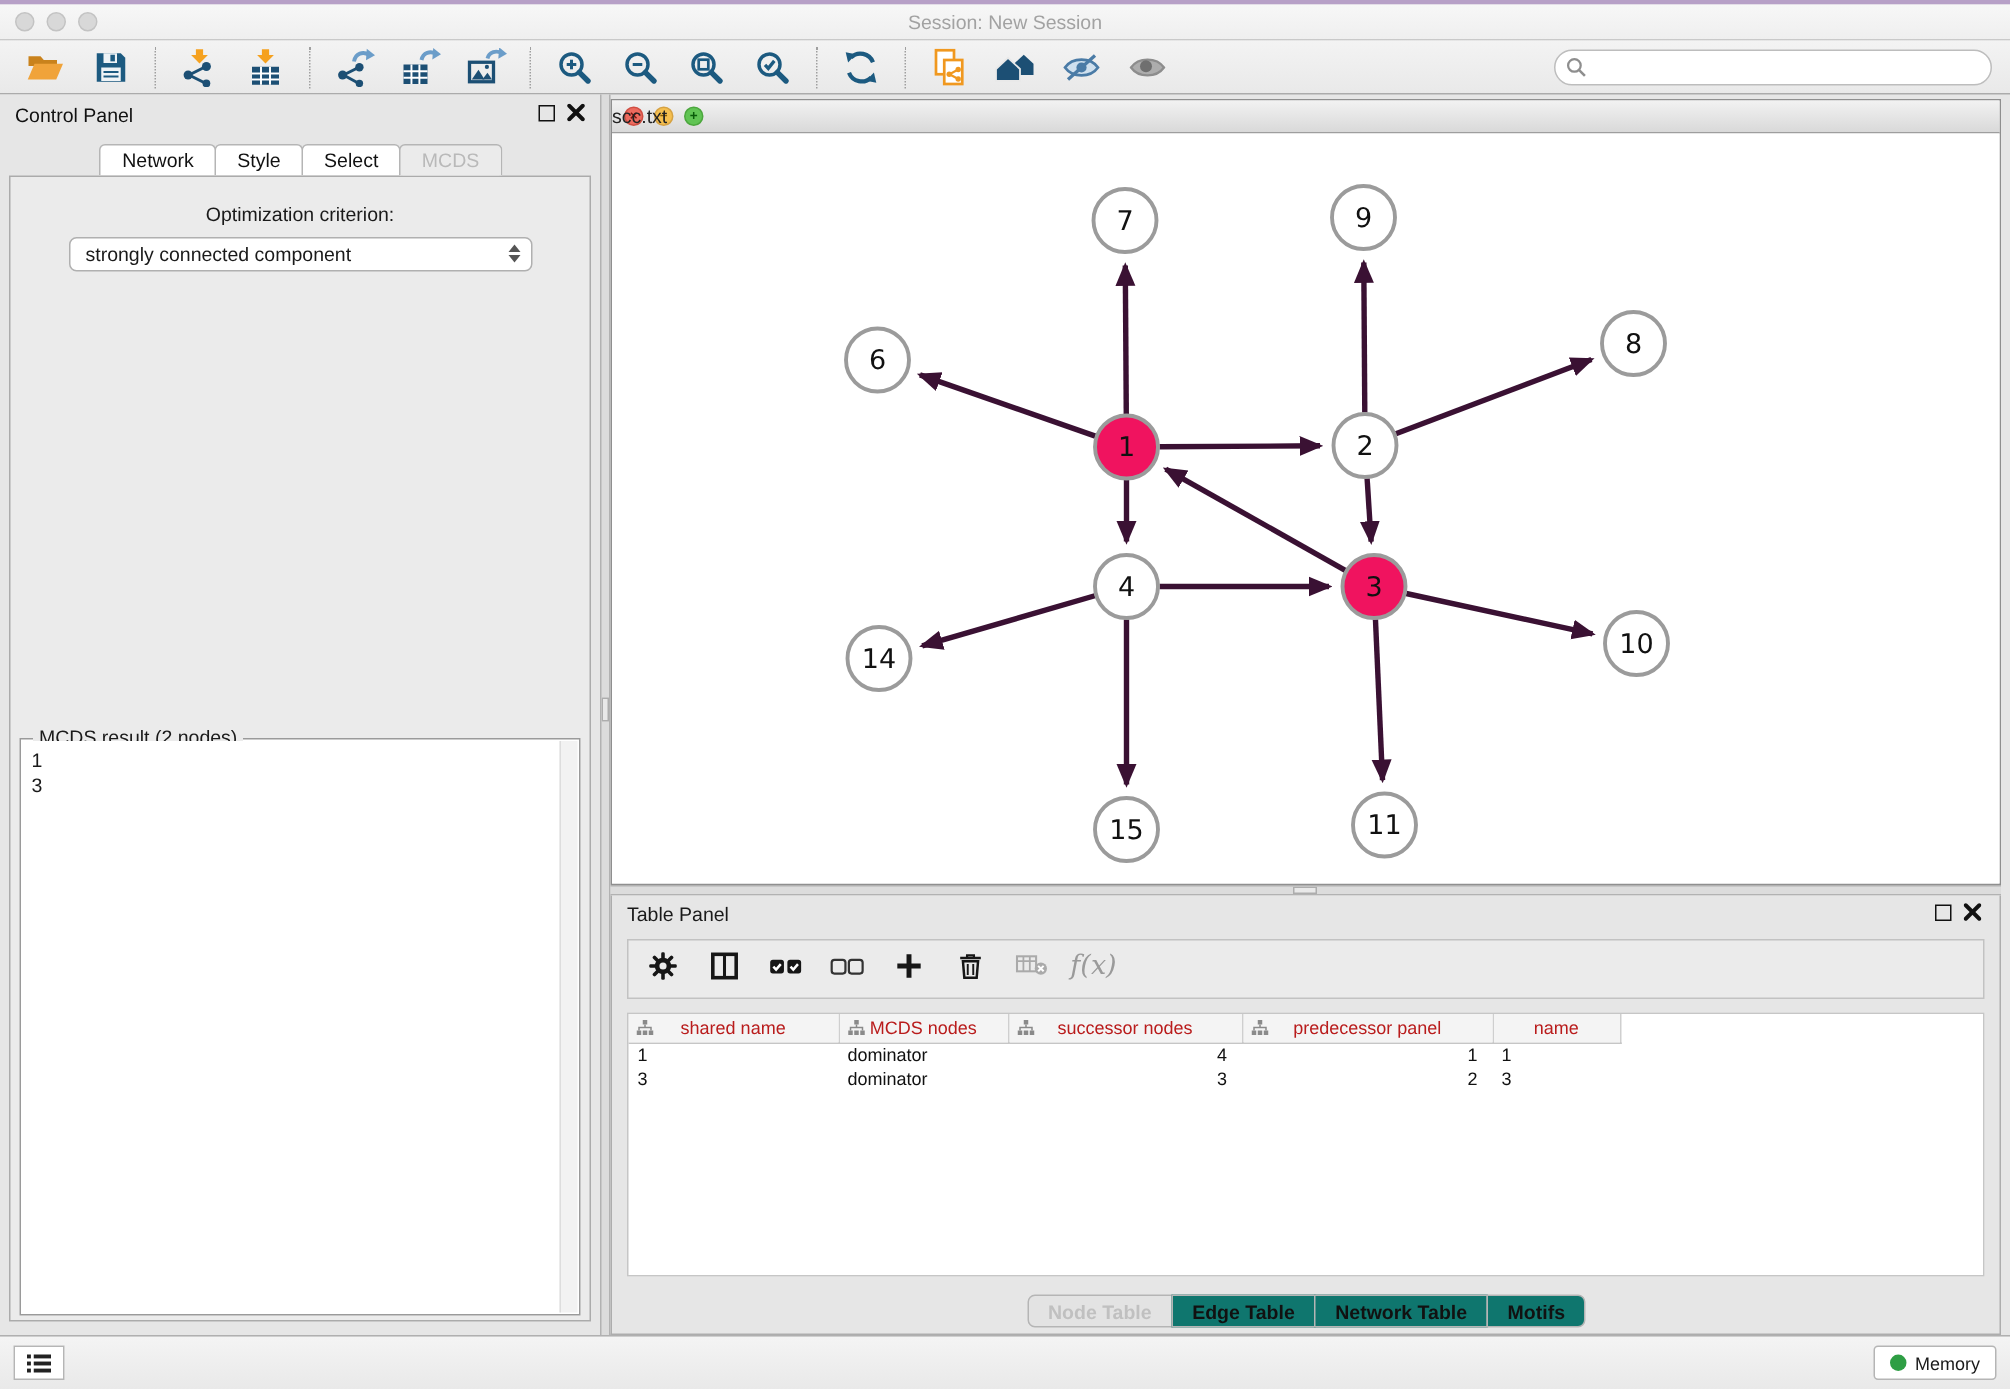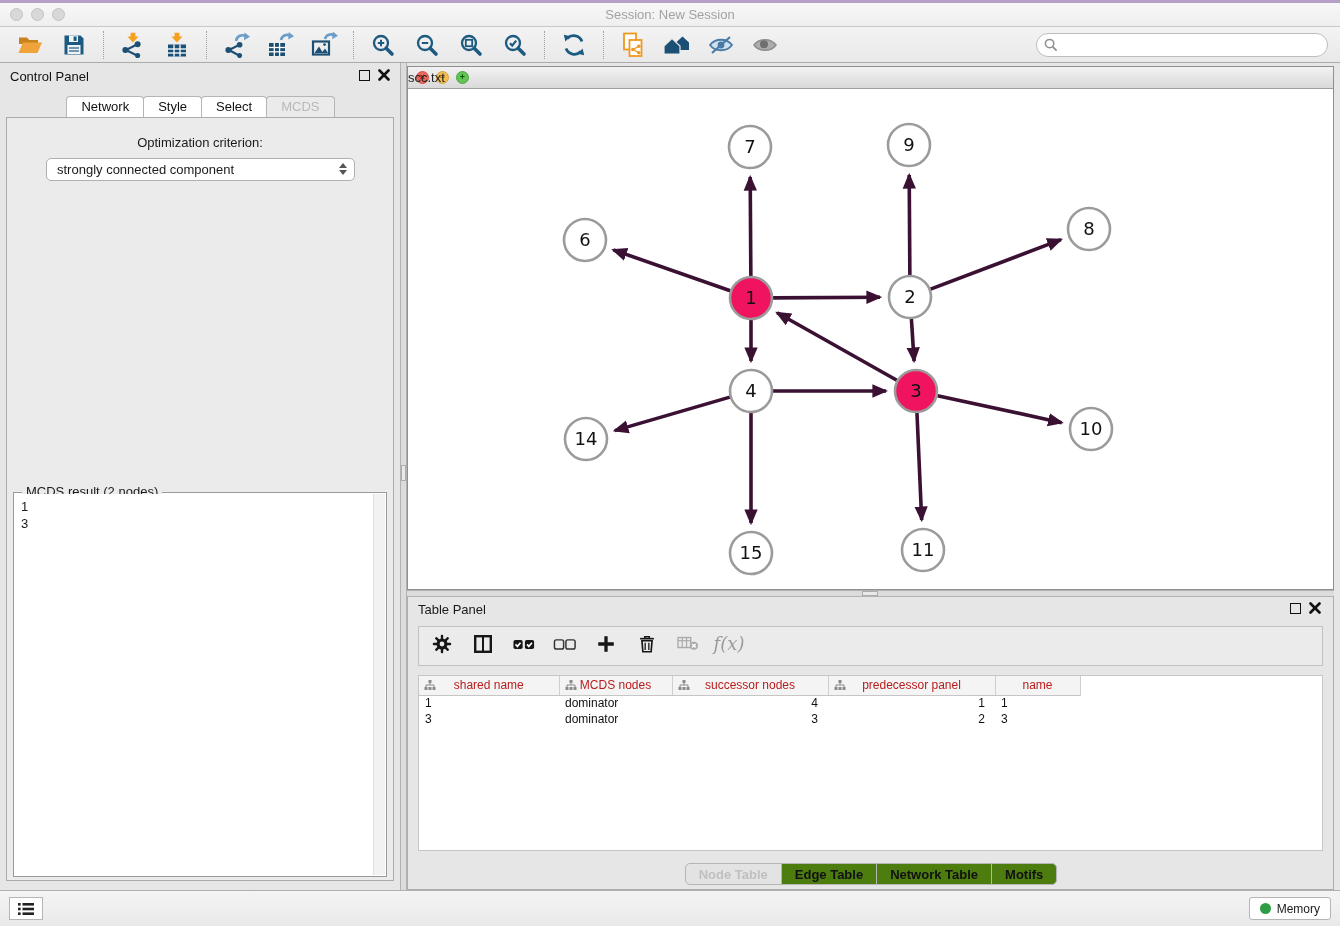--- a/index.html
+++ b/index.html
@@ -67,21 +67,21 @@
   .tp-toolbar { position:absolute; left:10px; right:10px; top:29px; height:40px; background:#ebebeb; border:1px solid #c2c2c2; display:flex; align-items:center; padding:0 10px; gap:15px; }
   .tp-tool { width:26px; height:26px; display:flex; justify-content:center; }
   .fx { font-family:"DejaVu Serif", serif; font-style:italic; font-size:18px; color:#9a9a9a; }
   .tbl-wrap { position:absolute; left:10px; right:10px; top:78px; height:176px; background:#fff; border:1px solid #c6c6c6; overflow:hidden; }
   table.data { border-collapse:collapse; font-size:12px; table-layout:fixed; }
   table.data th { height:19px; background:#f4f4f4; border-right:1px solid #cfcfcf; border-bottom:1px solid #c6c6c6; font-weight:normal; font-size:12px; color:#b91c1c; text-align:center; position:relative; }
   table.data th .colicon { position:absolute; left:5px; top:3px; }
   table.data td { height:16px; padding:0 10px 0 6px; font-size:12px; color:#111; white-space:nowrap; }
   td.num { text-align:right; padding-right:12px; }
   .tp-tabs { position:absolute; left:0; right:0; top:266px; display:flex; justify-content:center; }
-  .tp-tab { height:22px; padding:3px 13px; background:#4d7c0f; border:1px solid #b5b5b5; font-size:13px; font-weight:bold; color:#111; margin-right:-1px; }
+  .tp-tab { height:22px; padding:3px 13px; background:#0f766e; border:1px solid #b5b5b5; font-size:13px; font-weight:bold; color:#111; margin-right:-1px; }
   .tp-tab:first-child { border-radius:5px 0 0 5px; }
   .tp-tab:last-child { border-radius:0 5px 5px 0; }
   .tp-tab.active { background:#e3e3e3; color:#c0c0c0; border-radius:5px 0 0 5px; }
 
   
   .statusbar { position:absolute; left:0; top:890px; width:1340px; height:36px; background:linear-gradient(#f4f4f4,#e9e9e9); border-top:1px solid #b0b0b0; }
   .status-left-btn { position:absolute; left:9px; top:6px; width:34px; height:23px; background:#fff; border:1px solid #b5b5b5; display:flex; align-items:center; justify-content:center; }
   .memory-btn { position:absolute; right:9px; top:6px; height:23px; background:#fff; border:1px solid #b5b5b5; border-radius:3px; display:flex; align-items:center; gap:6px; padding:0 10px; font-size:12px; }
   .mem-dot { width:11px; height:11px; border-radius:50%; background:#2e9e44; }
 

